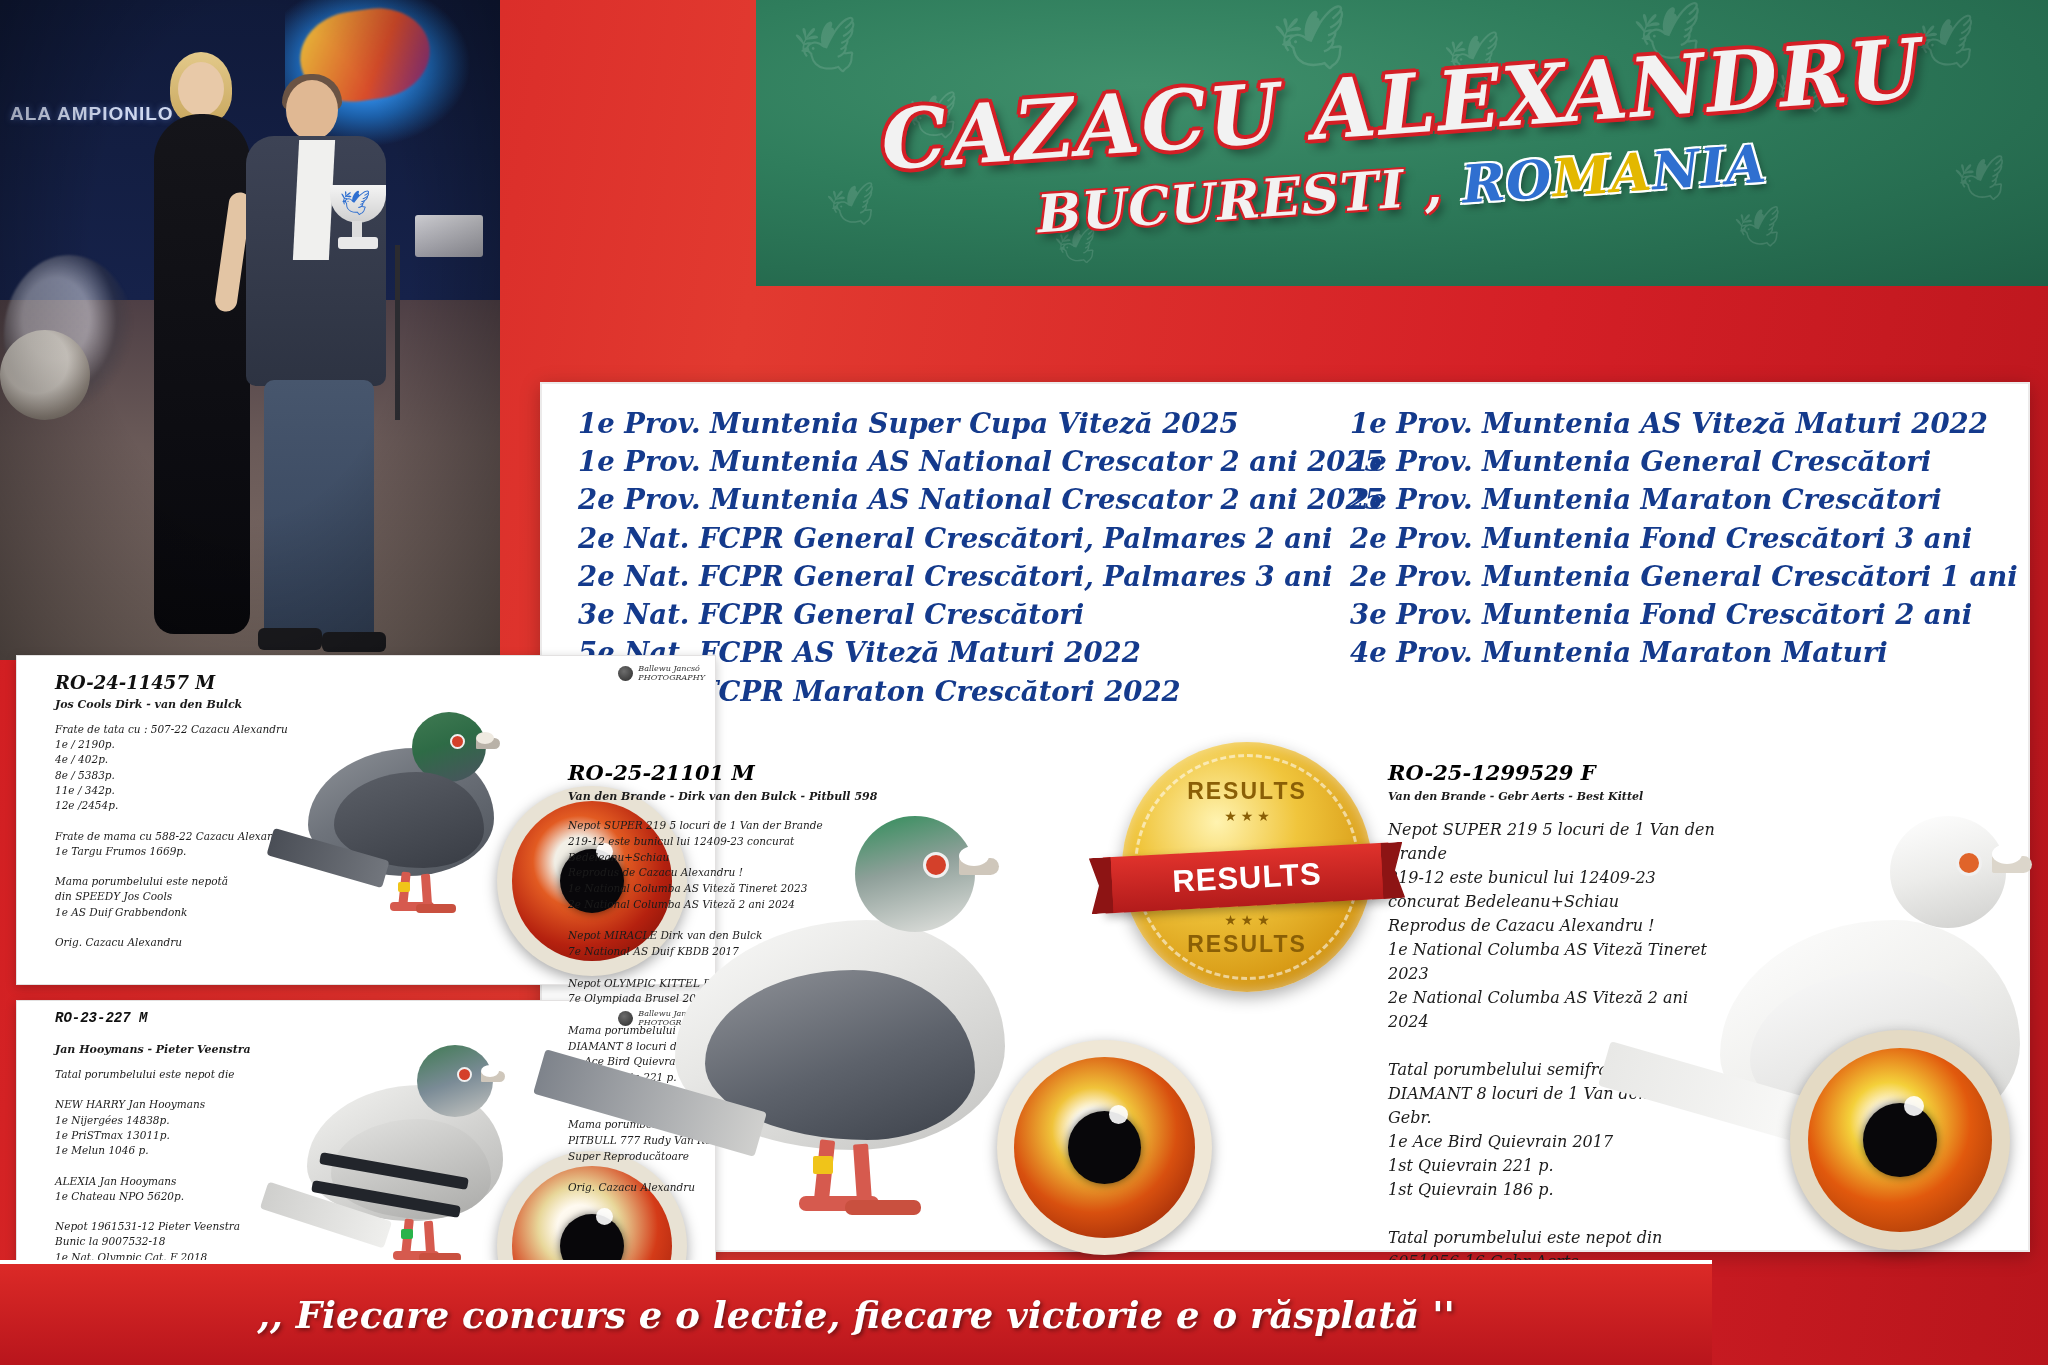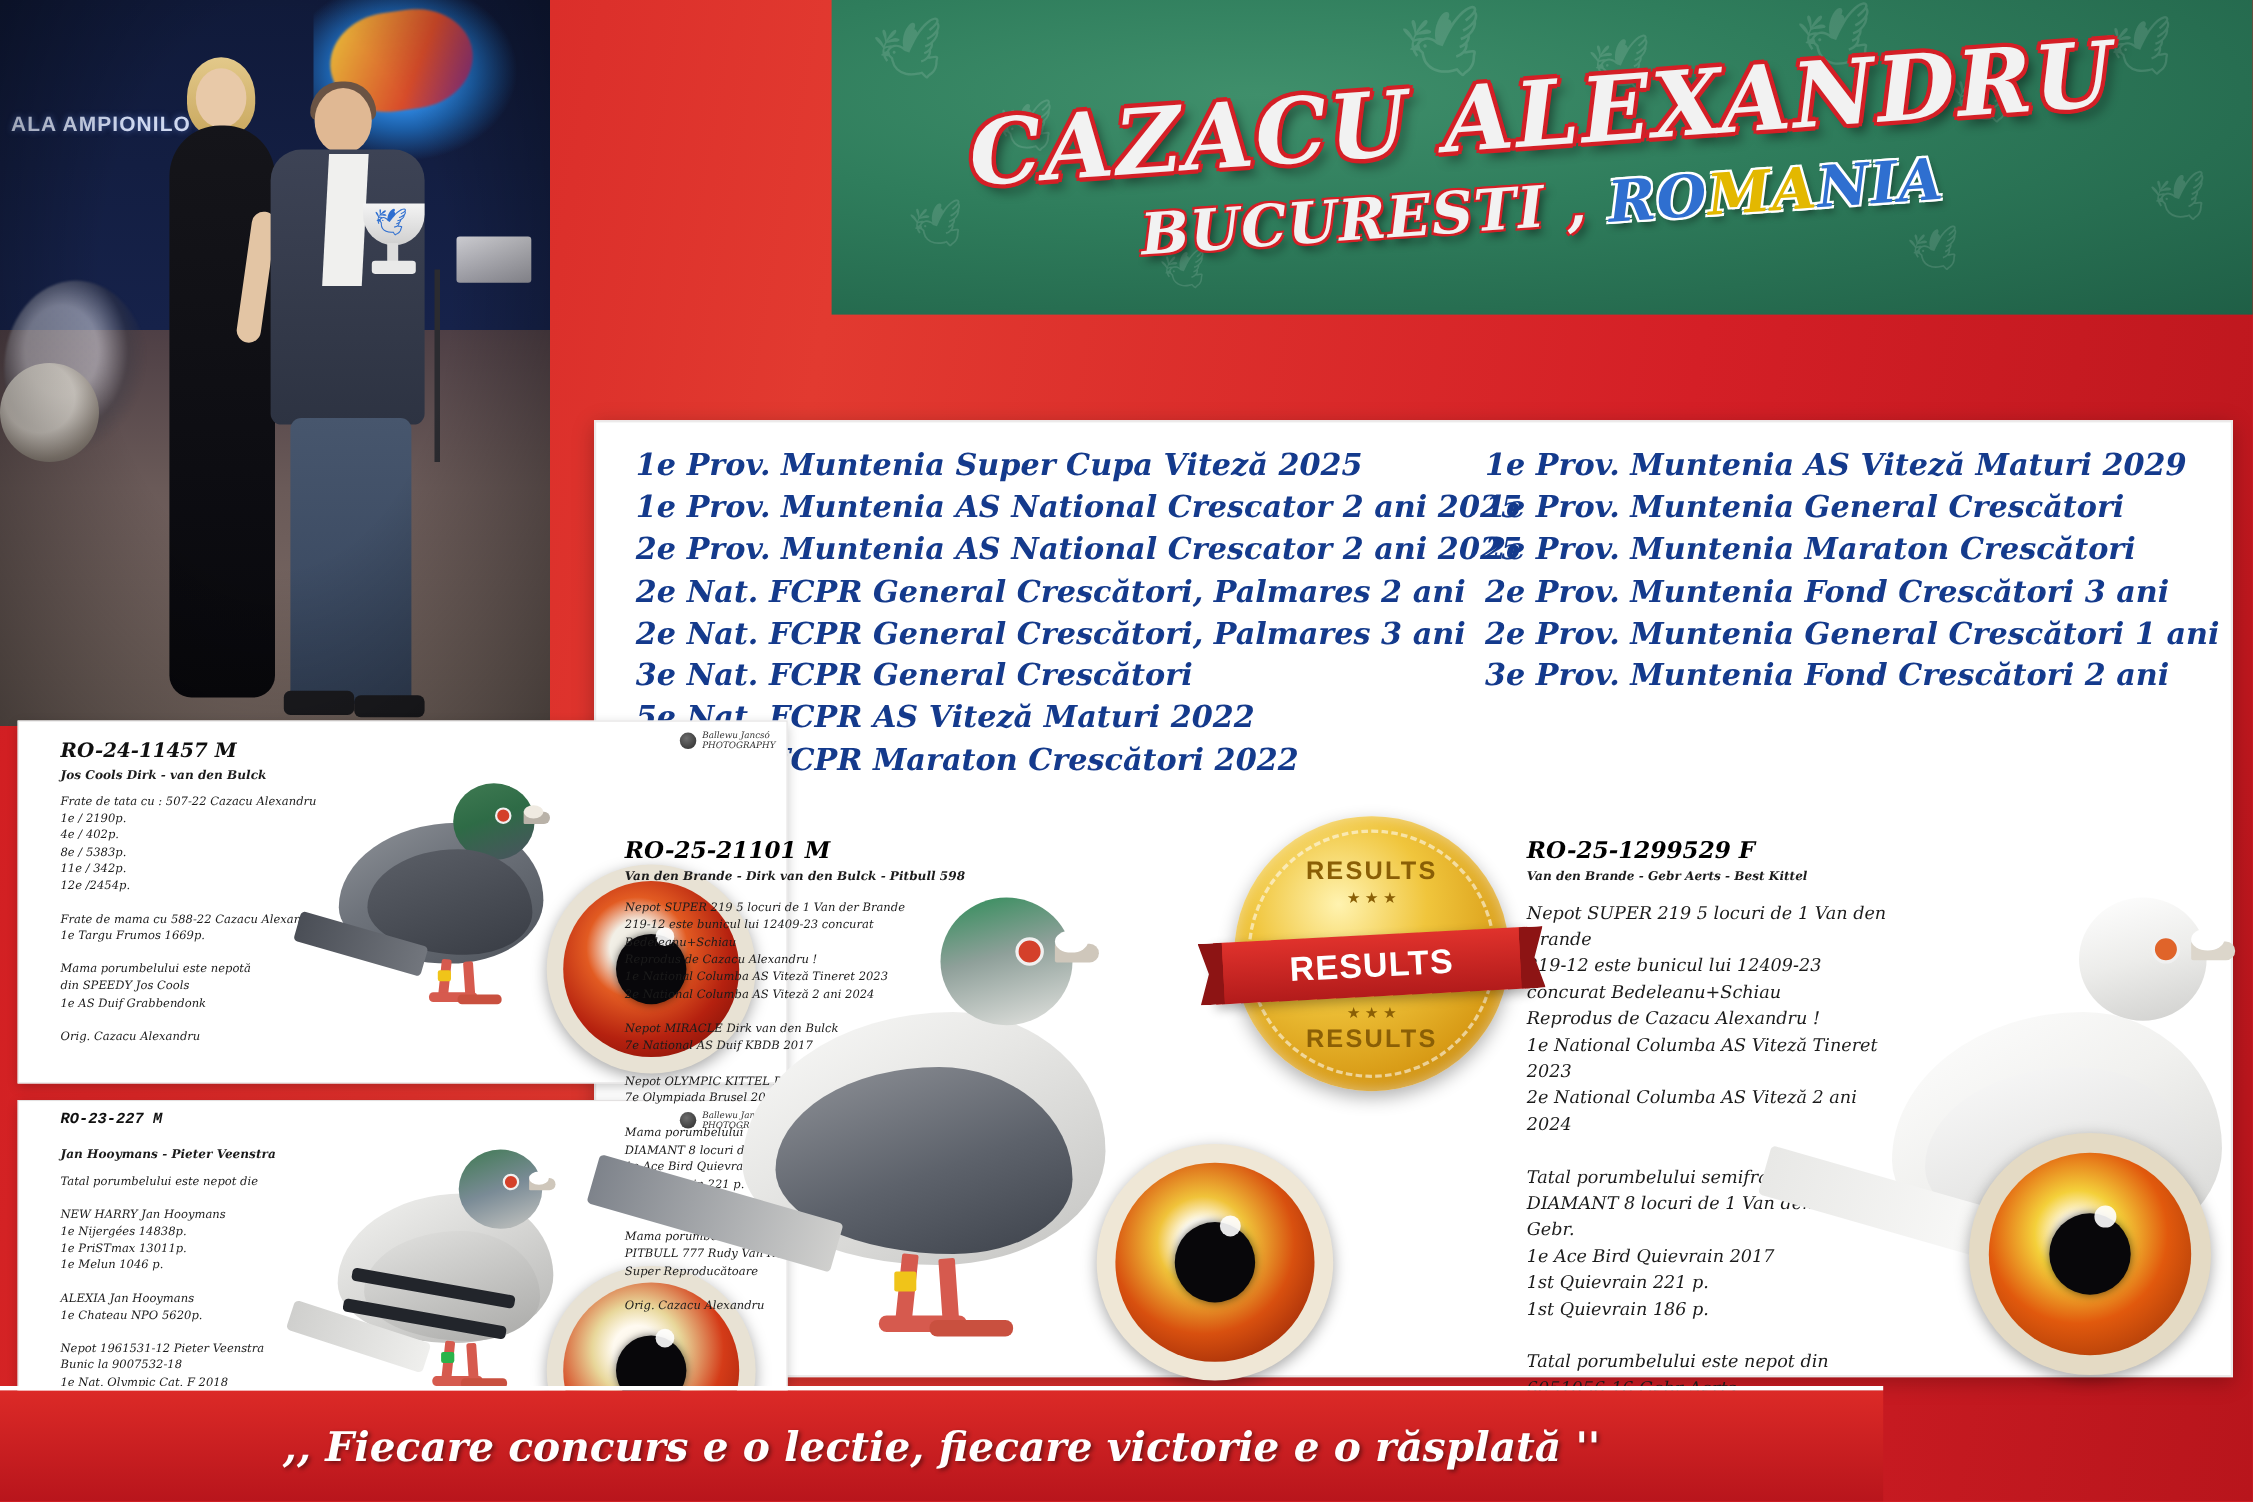--- a/index.html
+++ b/index.html
@@ -397,26 +397,27 @@
     <div class="pal-line">1e Prov. Muntenia Super Cupa Viteză 2025</div>
     <div class="pal-line">1e Prov. Muntenia AS National Crescator 2 ani 2025</div>
     <div class="pal-line">2e Prov. Muntenia AS National Crescator 2 ani 2025</div>
     <div class="pal-line">2e Nat. FCPR General Crescători, Palmares 2 ani</div>
     <div class="pal-line">2e Nat. FCPR General Crescători, Palmares 3 ani</div>
     <div class="pal-line">3e Nat. FCPR General Crescători</div>
     <div class="pal-line">5e Nat. FCPR AS Viteză Maturi 2022</div>
     <div class="pal-line">6e Nat. FCPR Maraton Crescători 2022</div>
   </div>
   <div class="pal-col right">
-    <div class="pal-line">1e Prov. Muntenia AS Viteză Maturi 2029</div>
+    <div class="pal-line">1e Prov. Muntenia AS Viteză Maturi 2022</div>
     <div class="pal-line">1e Prov. Muntenia General Crescători</div>
     <div class="pal-line">2e Prov. Muntenia Maraton Crescători</div>
     <div class="pal-line">2e Prov. Muntenia Fond Crescători 3 ani</div>
     <div class="pal-line">2e Prov. Muntenia General Crescători 1 ani</div>
     <div class="pal-line">3e Prov. Muntenia Fond Crescători 2 ani</div>
+    <div class="pal-line">4e Prov. Muntenia Maraton Maturi</div>
   </div>
 </div>
 
 <div class="card" id="card-a">
   <div class="card-logo">
     <span class="lg-mark"></span>
     <span class="lg-txt">
       <span>Ballewu Jancsó</span><br>
       <span>PHOTOGRAPHY</span>
     </span>

